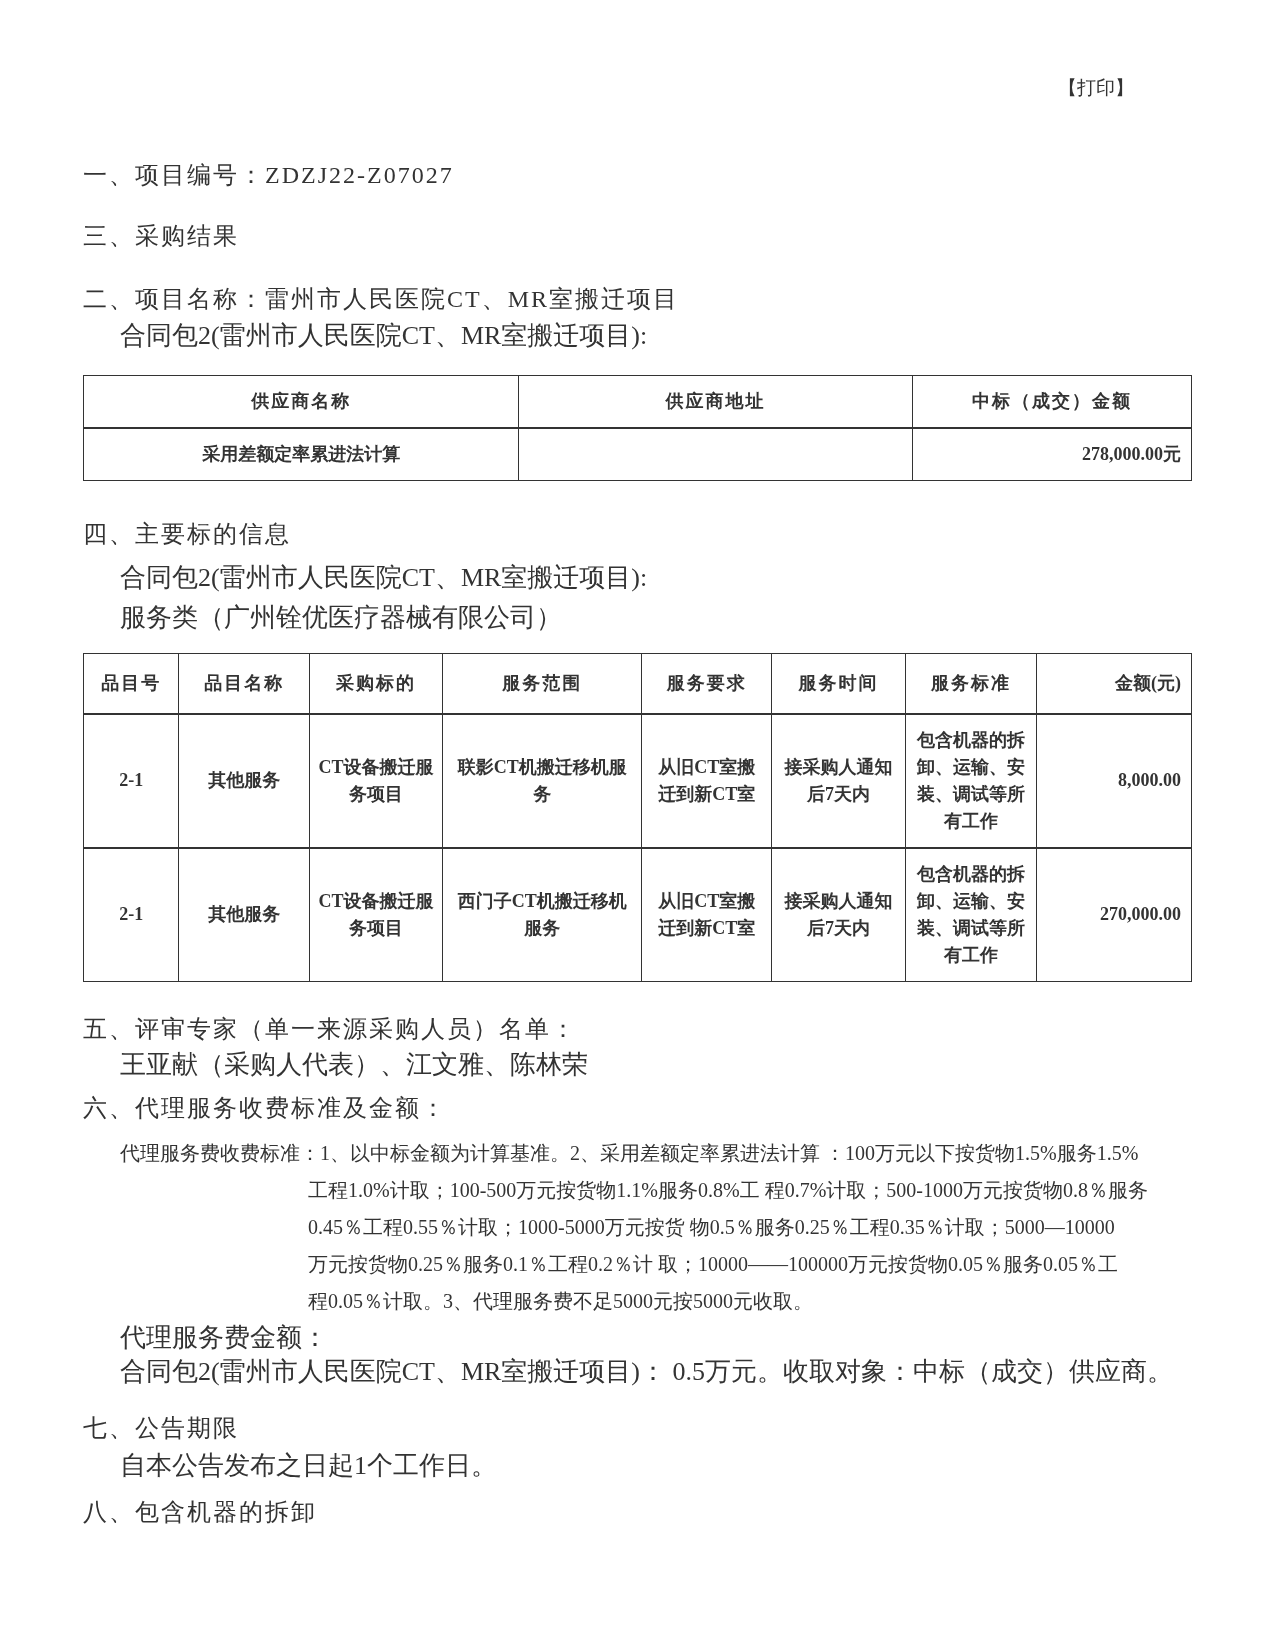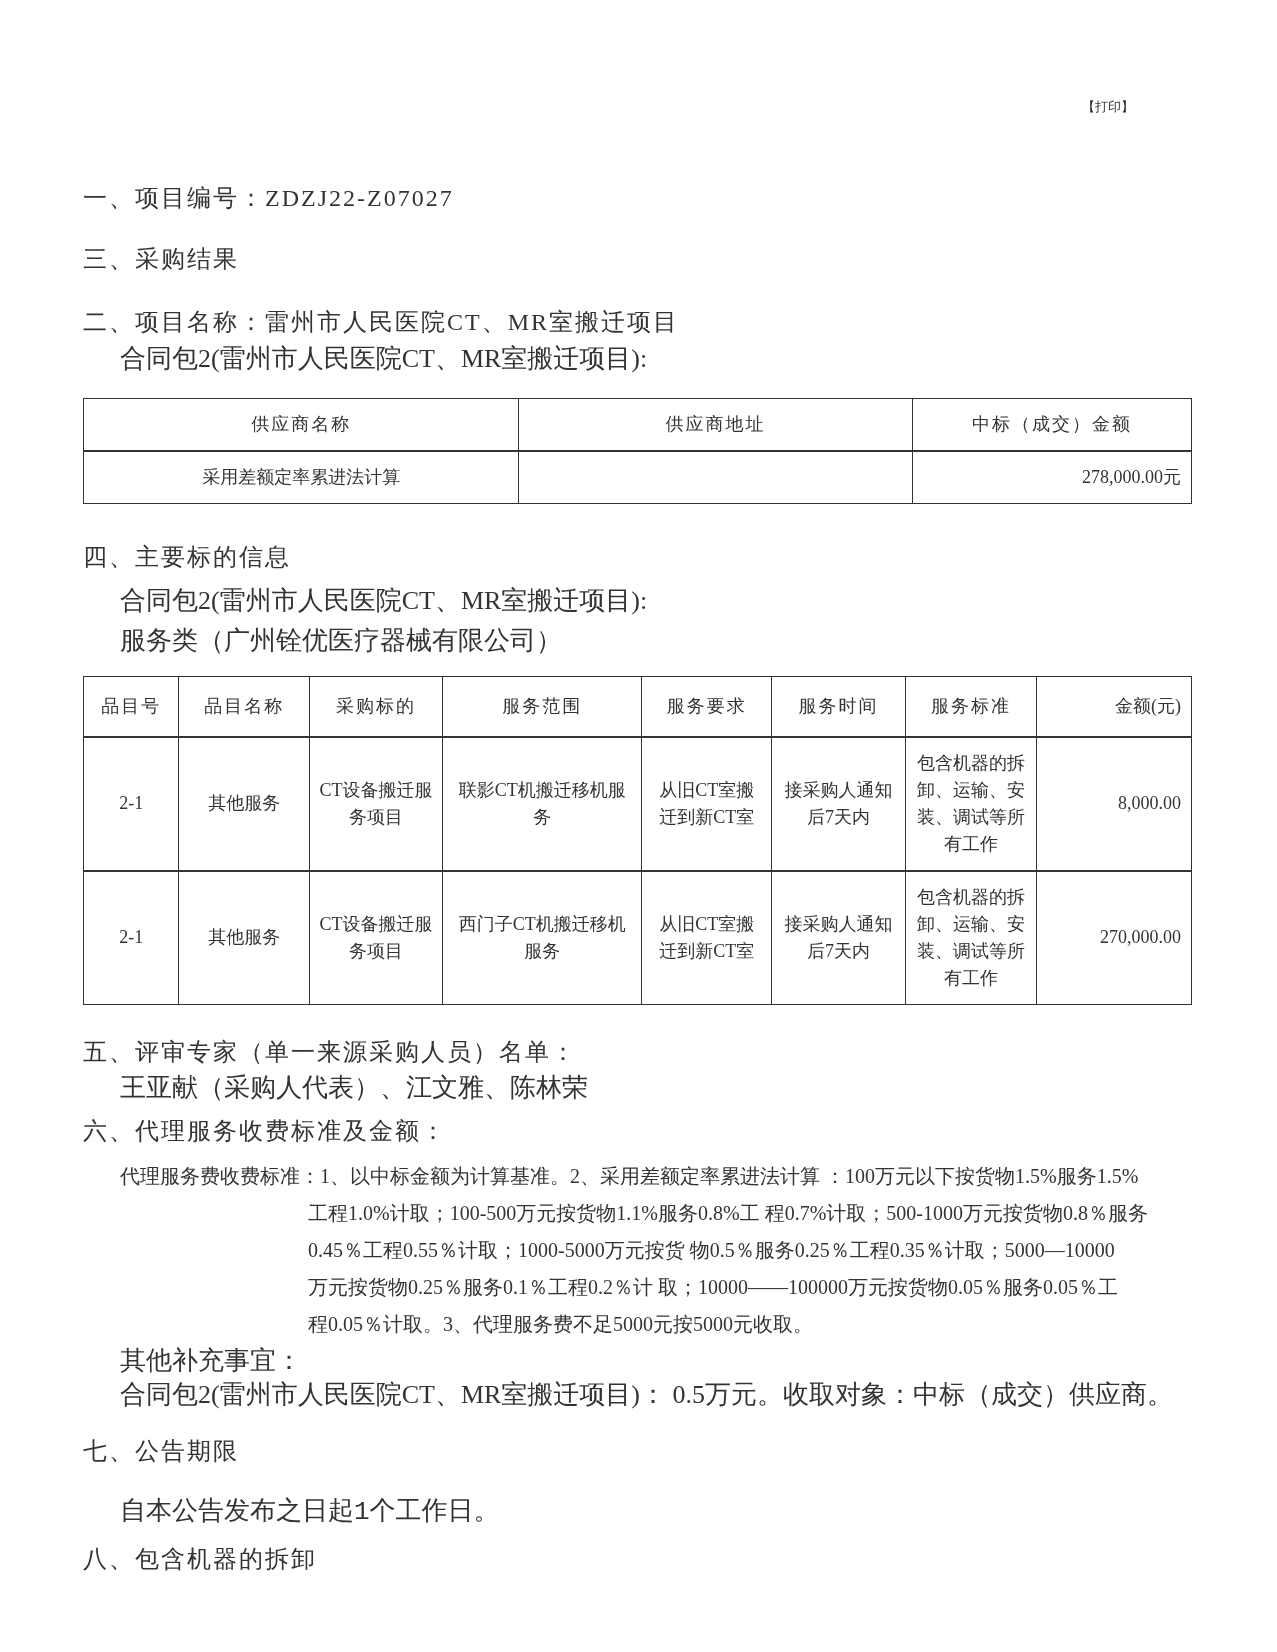--- a/index.html
+++ b/index.html
@@ -16,24 +16,24 @@
   }
   .title {
     font-family: "Liberation Sans", "DejaVu Sans", sans-serif;
     font-weight: bold;
     font-size: 34px;
     line-height: 44px;
     text-align: center;
     color: #1a1a1a;
   }
   .print-row {
-    margin-top: 30px;
+    margin-top: 7px;
     text-align: right;
     padding-right: 58px;
-    font-size: 13px;
+    font-size: 19px;
     height: 21px;
   }
   .print-link { color: #333; cursor: pointer; }
   .heading {
     font-size: 24px;
     line-height: 30px;
     letter-spacing: 2px;
     color: #333;
   }
   .indent {
@@ -44,21 +44,21 @@
   
   table {
     width: 100%;
     border-collapse: collapse;
     table-layout: fixed;
     font-size: 18px;
     color: #333;
   }
   th, td {
     border: 1px solid #333;
-    font-weight: normal;
+    font-weight: bold;
     text-align: center;
     vertical-align: middle;
     padding: 12px 8px;
     line-height: 27px;
   }
   thead th {
     border-bottom: 2px solid #333;
     letter-spacing: 2px;
   }
   .num {
@@ -88,21 +88,21 @@
   .fee-line {
     margin-left: 225px;
     font-size: 20px;
     line-height: 37px;
     white-space: nowrap;
   }
   .fee-line-first { margin-left: 37px; }
   .mt-feelabel { margin-top: 4px; }
   .mt-feeline { margin-top: 7px; }
   .mt-s7 { margin-top: 28px; }
-  .mt-s7c { margin-top: 33px; font-family: Liberation Mono, monospace; }
+  .mt-s7c { margin-top: 9px; }
   .mt-s8 { margin-top: 18px; }
 </style>
 </head>
 <body>
 
 <div class="content">
 
 
   <div class="print-row">
     <span class="print-link">【打印】</span>
@@ -198,21 +198,21 @@
   <div class="heading mt-s6">六、代理服务收费标准及金额：</div>
 
   <div class="fee-block">
     <div class="fee-line fee-line-first">代理服务费收费标准：1、以中标金额为计算基准。2、采用差额定率累进法计算 ：100万元以下按货物1.5%服务1.5%</div>
     <div class="fee-line">工程1.0%计取；100-500万元按货物1.1%服务0.8%工 程0.7%计取；500-1000万元按货物0.8％服务</div>
     <div class="fee-line">0.45％工程0.55％计取；1000-5000万元按货 物0.5％服务0.25％工程0.35％计取；5000—10000</div>
     <div class="fee-line">万元按货物0.25％服务0.1％工程0.2％计 取；10000——100000万元按货物0.05％服务0.05％工</div>
     <div class="fee-line">程0.05％计取。3、代理服务费不足5000元按5000元收取。</div>
   </div>
 
-  <div class="indent mt-feelabel">其他补充事宜：</div>
+  <div class="indent mt-feelabel">代理服务费金额：</div>
 
   <div class="indent mt-feeline">合同包2(雷州市人民医院CT、MR室搬迁项目)： 0.5万元。收取对象：中标（成交）供应商。</div>
 
   <div class="heading mt-s7">七、公告期限</div>
 
   <div class="indent mt-s7c">自本公告发布之日起1个工作日。</div>
 
   <div class="heading mt-s8">八、包含机器的拆卸</div>
 
 </div>

